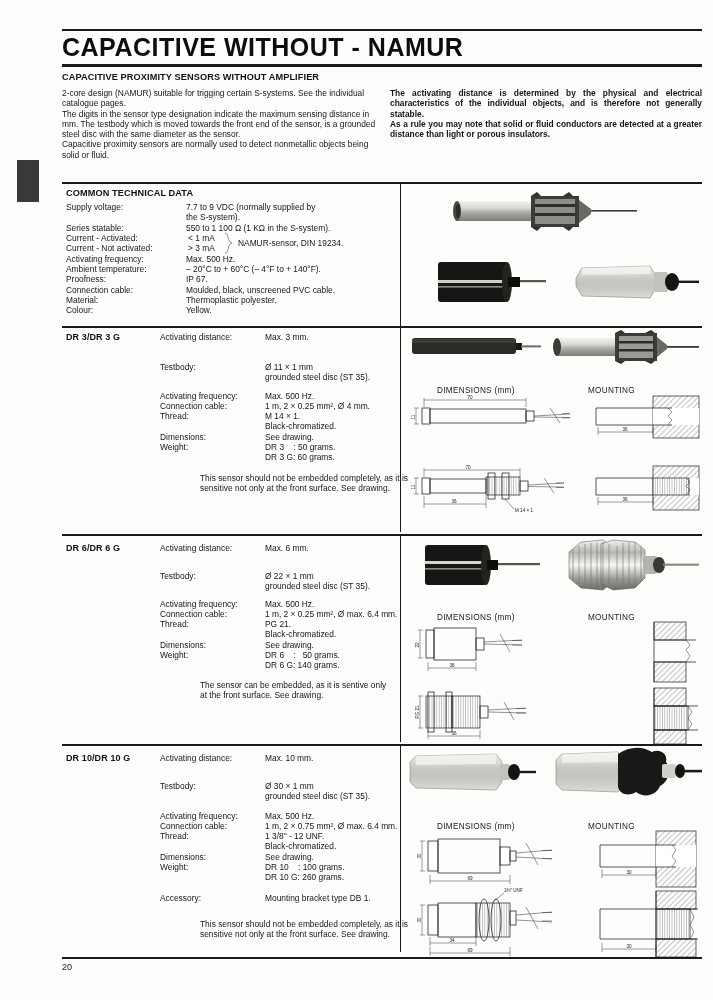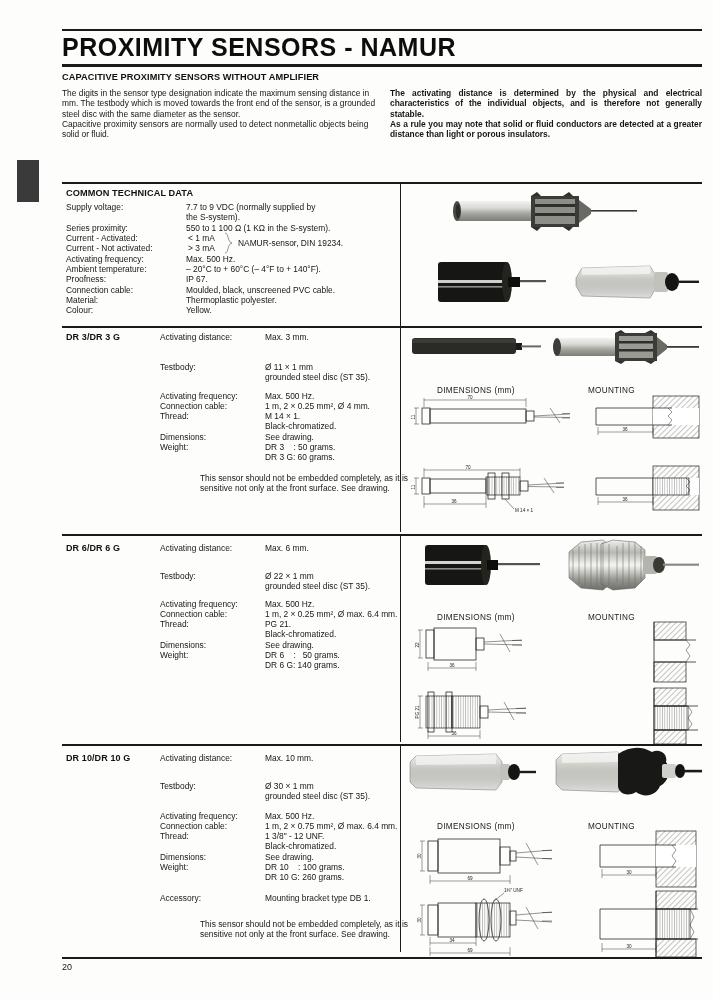--- a/index.html
+++ b/index.html
@@ -63,42 +63,43 @@
   .pageno{position:absolute;left:62px;top:962px;font-size:9px;color:#161616;}
 </style>
 </head>
 <body>
 
 <div class="page">
 
   <div class="thumb-tab"></div>
 
   <div class="rule-top"></div>
-  <div class="title">PROXIMITY SENSORS  -  NAMUR</div>
+  <div class="title">CAPACITIVE WITHOUT  -  NAMUR</div>
   <div class="rule-title"></div>
   <div class="subtitle">CAPACITIVE PROXIMITY SENSORS WITHOUT AMPLIFIER</div>
 
   <div class="intro-l">
+    <p>2-core design (NAMUR) suitable for trigging certain S-systems. See the individual catalogue pages.</p>
     <p>The digits in the sensor type designation indicate the maximum sensing distance in mm. The testbody which is moved towards the front end of the sensor, is a grounded steel disc with the same diameter as the sensor.</p>
     <p>Capacitive proximity sensors are normally used to detect nonmetallic objects being solid or fluid.</p>
   </div>
   <div class="intro-r">
     <p>The activating distance is determined by the physical and electrical characteristics of the individual objects, and is therefore not generally statable.</p>
     <p>As a rule you may note that solid or fluid conductors are detected at a greater distance than light or porous insulators.</p>
   </div>
 
   <div class="srule" style="top:182px;width:640px;"></div>
   <div class="vrule" style="left:400px;top:182px;height:144px;"></div>
 
   <div class="sec-head" style="left:66px;top:188px;">COMMON TECHNICAL DATA</div>
 
   <div class="lab" style="left:66px;top:202px;">Supply voltage:</div>
   <div class="val" style="left:186px;top:202px;">7.7 to 9 VDC (normally supplied by
 the S-system).</div>
-  <div class="lab" style="left:66px;top:223px;">Series proximity:</div>
+  <div class="lab" style="left:66px;top:223px;">Series statable:</div>
   <div class="val" style="left:186px;top:223px;">550 to 1 100 Ω (1 KΩ in the S-system).</div>
   <div class="lab" style="left:66px;top:233px;">Current - Activated:</div>
   <div class="val" style="left:188px;top:233px;">&lt; 1 mA</div>
   <div class="lab" style="left:66px;top:243px;">Current - Not activated:</div>
   <div class="val" style="left:188px;top:243px;">&gt; 3 mA</div>
 
   <svg style="position:absolute;left:224px;top:232px;" width="12" height="22">
     <path class="ln-thin" d="M1,1 C5,1 3,10 8,11 C3,12 5,21 1,21"></path>
   </svg>
   <div class="val" style="left:238px;top:238px;">NAMUR-sensor, DIN 19234.</div>
@@ -285,20 +286,22 @@
   <div class="val" style="left:265px;top:609px;">1 m, 2 × 0.25 mm², Ø max. 6.4 mm.</div>
   <div class="lab" style="left:160px;top:619px;">Thread:</div>
   <div class="val" style="left:265px;top:619px;">PG 21.
 Black-chromatized.</div>
   <div class="lab" style="left:160px;top:640px;">Dimensions:</div>
   <div class="val" style="left:265px;top:640px;">See drawing.</div>
   <div class="lab" style="left:160px;top:650px;">Weight:</div>
   <div class="val" style="left:265px;top:650px;">DR 6    :   50 grams.
 DR 6 G: 140 grams.</div>
 
+  <div class="note" style="left:160px;top:680px;white-space:pre;">The sensor can be embedded, as it is sentive only
+at the front surface. See drawing.</div>
 
   <svg class="photo" style="left:425px;top:541px;" width="120" height="48">
     <rect x="0" y="4" width="62" height="40" rx="3" fill="#161614"></rect>
     <rect x="0" y="20" width="62" height="3" fill="#d4d4cf"></rect>
     <rect x="0" y="27" width="62" height="1.6" fill="#8d8d88"></rect>
     <ellipse cx="61" cy="24" rx="5" ry="20" fill="#24241f"></ellipse>
     <rect x="62" y="19" width="11" height="10" fill="#0e0e0c"></rect>
     <rect x="73" y="22" width="42" height="2.2" fill="#55554f"></rect>
   </svg>
   <svg class="photo" style="left:563px;top:538px;" width="140" height="56">

